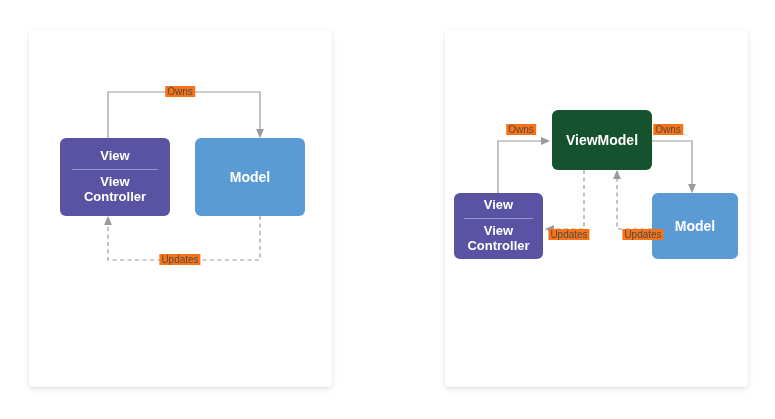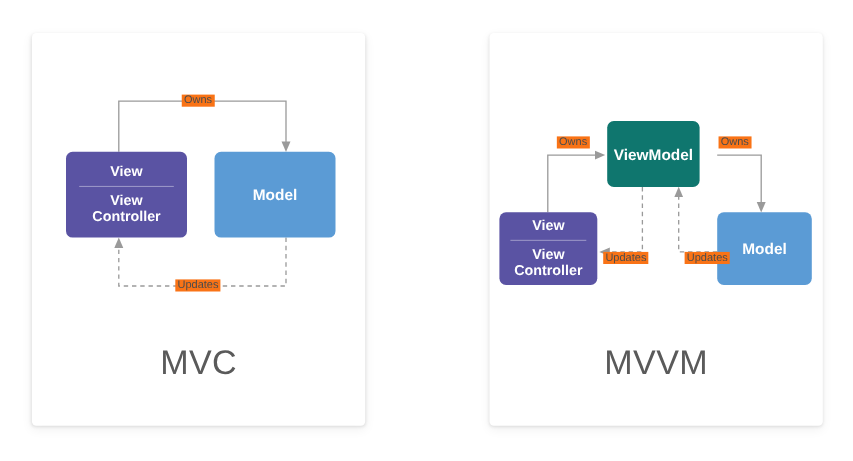--- a/index.html
+++ b/index.html
@@ -112,57 +112,55 @@
       <span class="n-sub">Controller</span>
     </div>
 
     <div class="node single" id="mvc-model" style="left:166px; top:108px; width:110px; height:78px; background:#5b9bd5;">
       <span>Model</span>
     </div>
 
     <div class="edge-label" style="left:151px; top:56px; transform:translateX(-50%);">Owns</div>
     <div class="edge-label" style="left:151px; top:224px; transform:translateX(-50%);">Updates</div>
 
-    <div class="caption">MVC</div>
   </div>
 
   <div class="card" id="card-mvvm">
 
     <svg class="diagram-svg" viewBox="0 0 303 357">
       <defs>
         <marker id="ah-mvvm" markerWidth="9" markerHeight="9" refX="4.5" refY="4" orient="auto">
           <path d="M0,0.6 L8,4 L0,7.4 z" fill="#9a9a9a"></path>
         </marker>
       </defs>
 
       <path d="M 53,163 L 53,111 L 101,111" fill="none" stroke="#9a9a9a" stroke-width="1.2" marker-end="url(#ah-mvvm)"></path>
 
       <path d="M 207,111 L 247,111 L 247,159" fill="none" stroke="#9a9a9a" stroke-width="1.2" marker-end="url(#ah-mvvm)"></path>
 
       <path d="M 139,140 L 139,199 L 104,199" fill="none" stroke="#9a9a9a" stroke-width="1.2" stroke-dasharray="4,3.5" marker-end="url(#ah-mvvm)"></path>
 
       <path d="M 207,199 L 172,199 L 172,144" fill="none" stroke="#9a9a9a" stroke-width="1.2" stroke-dasharray="4,3.5" marker-end="url(#ah-mvvm)"></path>
     </svg>
 
-    <div class="node single" id="mvvm-vm" style="left:107px; top:80px; width:84px; height:60px; background:#0f766e;">
+    <div class="node single" id="mvvm-vm" style="left:107px; top:80px; width:100px; height:60px; background:#14532d;">
       <span>ViewModel</span>
     </div>
 
     <div class="node" id="mvvm-vc" style="left:9px; top:163px; width:89px; height:66px; background:#5a53a3;">
       <span class="n-title">View</span>
       <span class="divider"></span>
       <span class="n-sub">View</span>
       <span class="n-sub">Controller</span>
     </div>
 
     <div class="node single" id="mvvm-model" style="left:207px; top:163px; width:86px; height:66px; background:#5b9bd5;">
       <span>Model</span>
     </div>
 
     <div class="edge-label" style="left:76px; top:94px; transform:translateX(-50%);">Owns</div>
     <div class="edge-label" style="left:223px; top:94px; transform:translateX(-50%);">Owns</div>
     <div class="edge-label" style="left:124px; top:199px; transform:translateX(-50%);">Updates</div>
     <div class="edge-label" style="left:198px; top:199px; transform:translateX(-50%);">Updates</div>
 
-    <div class="caption">MVVM</div>
   </div>
 
 </div>
 
 </body></html>

